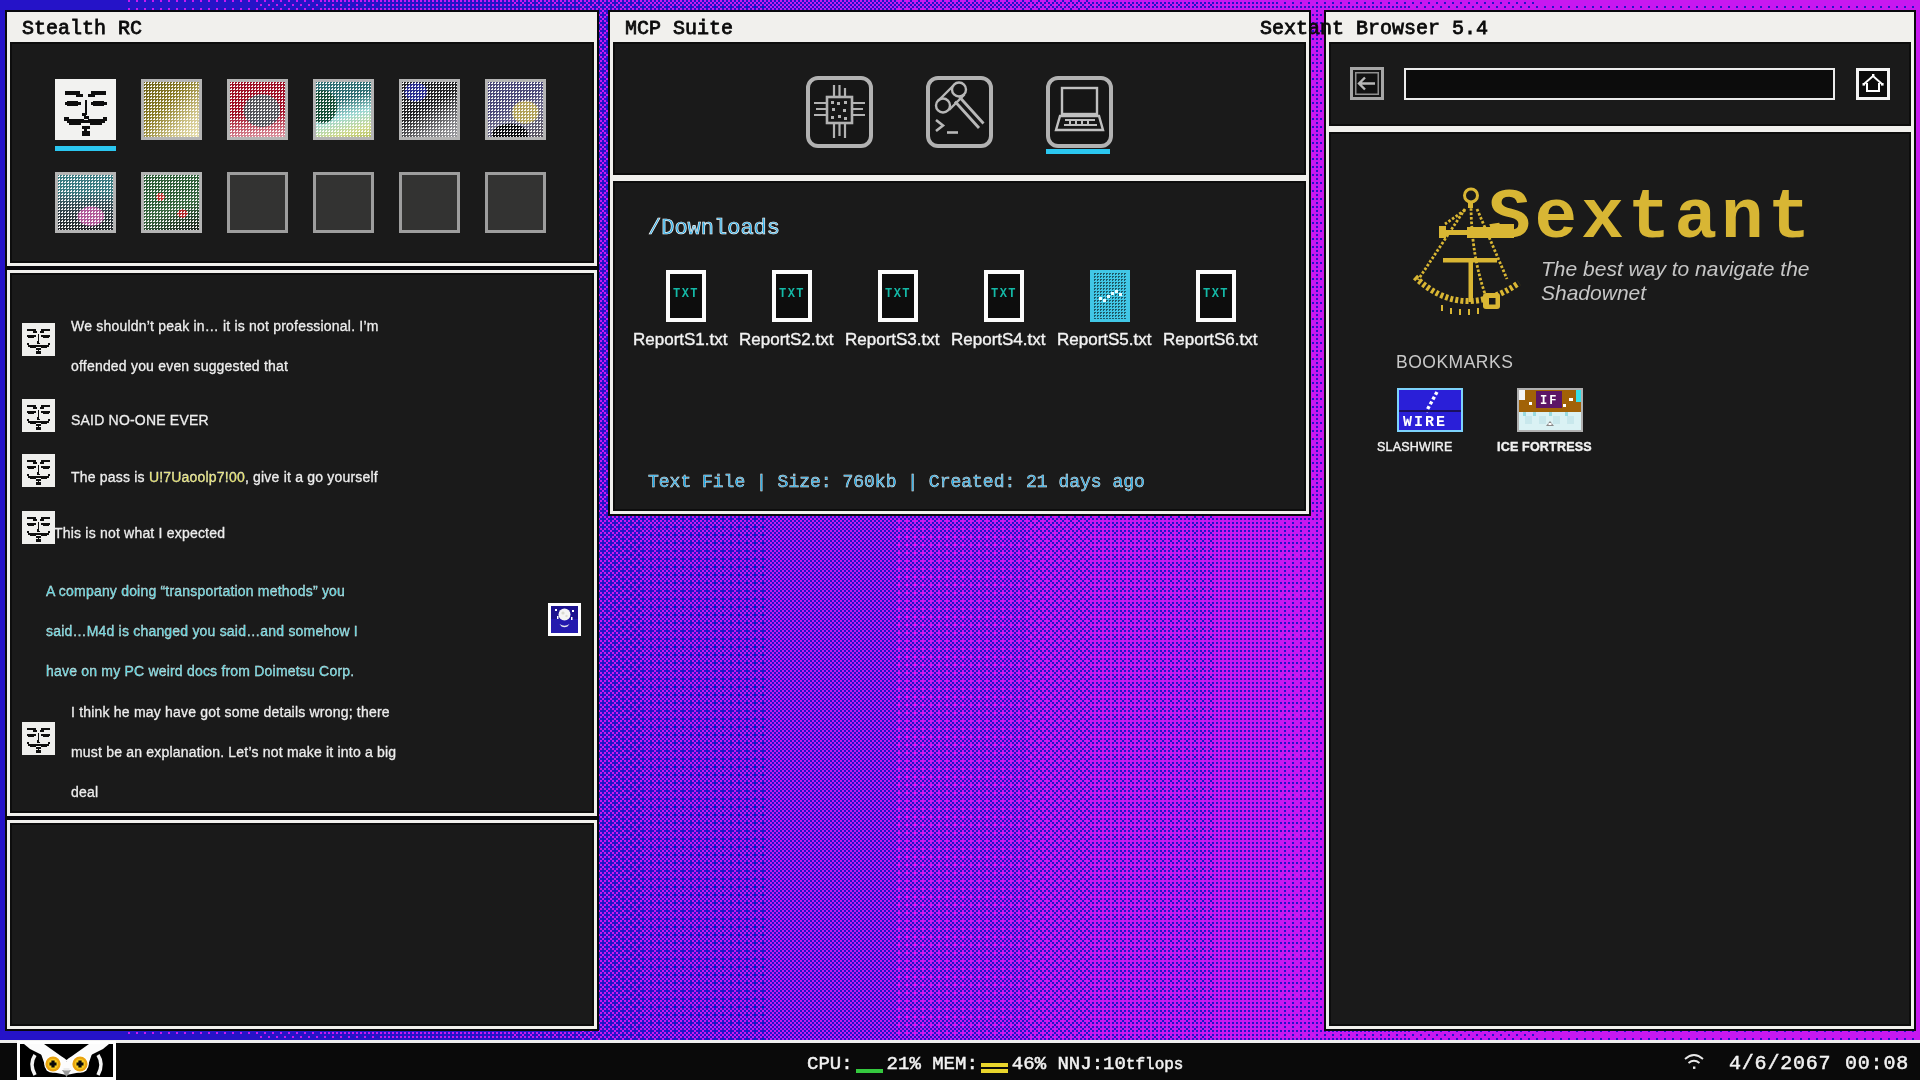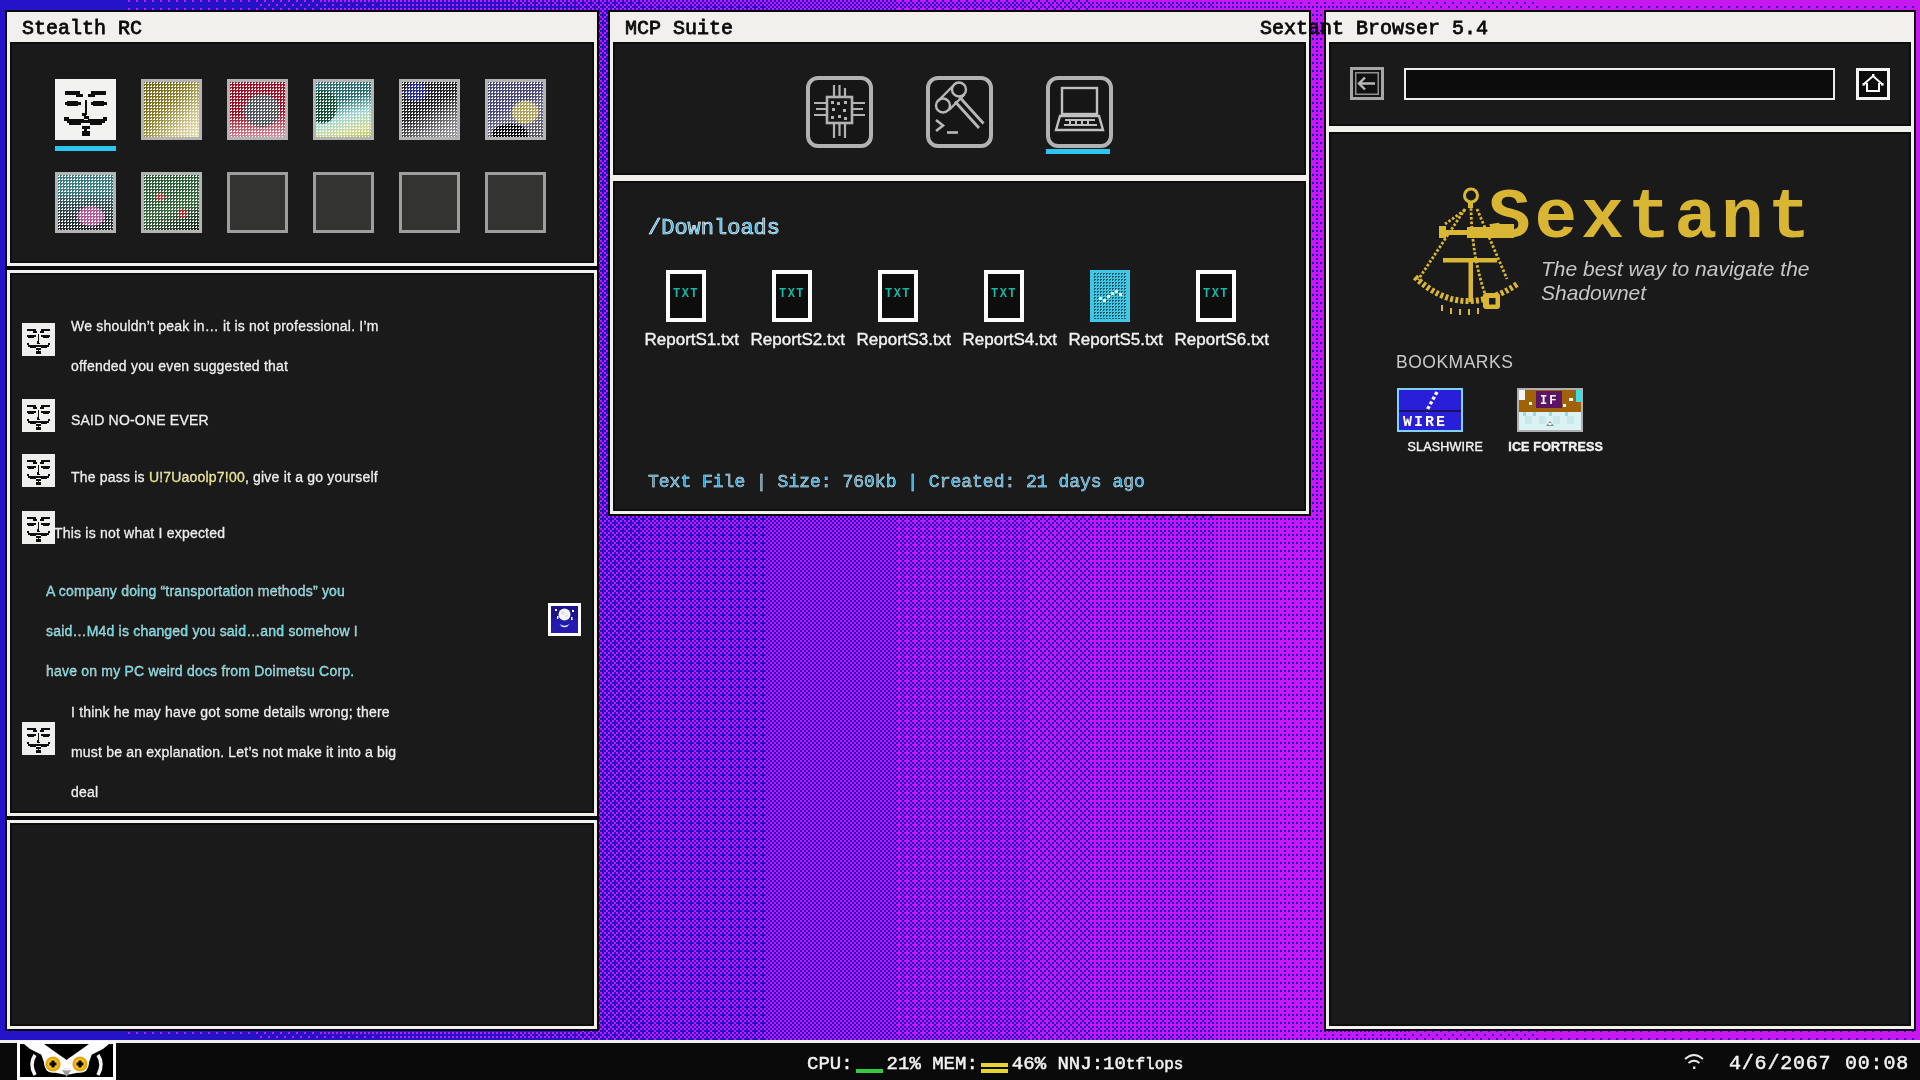--- a/index.html
+++ b/index.html
@@ -10,21 +10,21 @@
 .brect{position:absolute;background:#1a1a1a;border:2px solid #0d0d0d}
 .wtitle{position:absolute;font-family:"Liberation Mono",monospace;font-size:20px;color:#0b0b0b;letter-spacing:0px;-webkit-text-stroke:0.8px #0b0b0b}
 .mono{font-family:"Liberation Mono",monospace}
 .chatmsg{position:absolute;font-size:14px;line-height:40px;color:#ededed;letter-spacing:0.2px;-webkit-text-stroke:0.3px #ededed}
 .cavatar{position:absolute;width:33px;height:33px;background:#efefed}
 .gavatar{position:absolute;width:61px;height:61px;border:3px solid #b4b4b4}
 .gavatar.empty{background:#333332;border-color:#9e9e9e}
 .appico{position:absolute;width:67px;height:72px;border:4px solid #b2b2b2;border-radius:12px;background:#161616}
 .ficon{position:absolute;width:40px;height:52px;border:4px solid #fcfcfc;background:#0d0d0d;color:#14b8a6;text-align:center}
 .ftxt{font-family:"Liberation Mono",monospace;font-size:12px;font-weight:bold;letter-spacing:1.5px;margin-top:13px}
-.flabel{position:absolute;font-size:17px;color:#f2f2f2;text-align:right;width:106px;-webkit-text-stroke:0.4px #f2f2f2}
+.flabel{position:absolute;font-size:17px;color:#f2f2f2;text-align:left;width:106px;-webkit-text-stroke:0.4px #f2f2f2}
 .dotgrid{position:absolute;background-image:radial-gradient(circle 0.85px at 1.1px 1.1px,rgba(255,255,255,0.95) 92%,rgba(255,255,255,0) 100%);background-size:3px 3px}
 .cyan{color:#41d4df}
 .yellow{color:#e6e34b}
 </style>
 </head>
 <body>
 <div class="abs" id="bgwrap" style="left:0;top:0;width:1920px;height:1043px"><svg width="1920" height="1043" viewBox="0 0 1920 1043" shape-rendering="crispEdges">
       <defs>
         <pattern id="d1" width="4" height="4" patternUnits="userSpaceOnUse" patternTransform="scale(2)">
           <rect width="4" height="4" fill="#2513c8"></rect>

